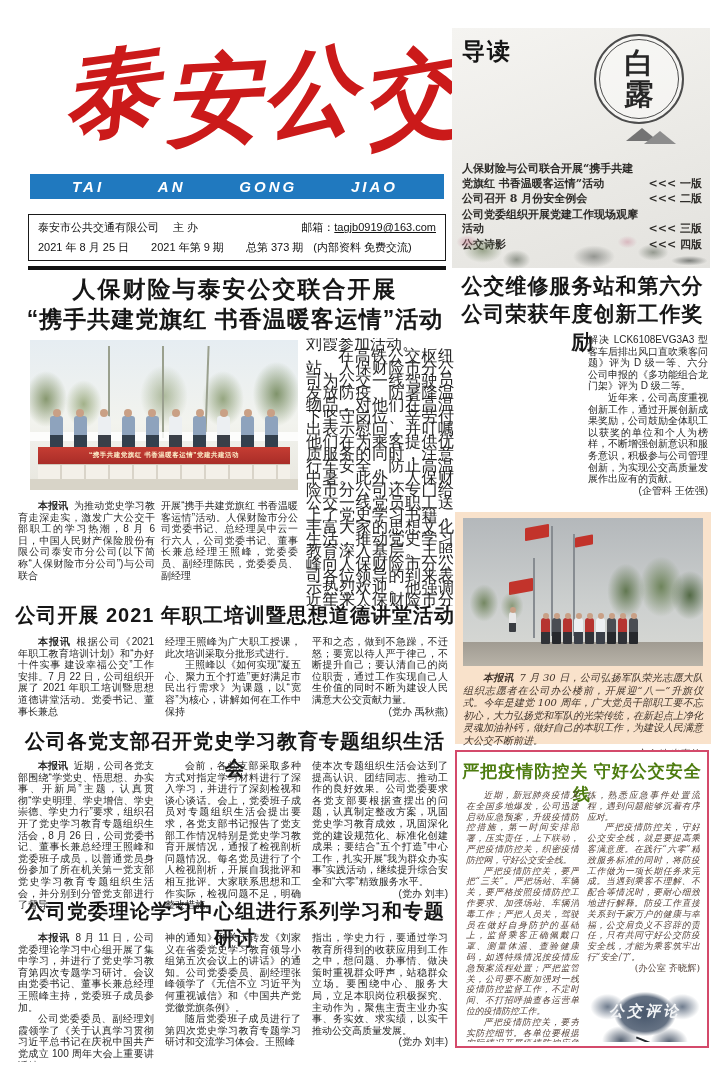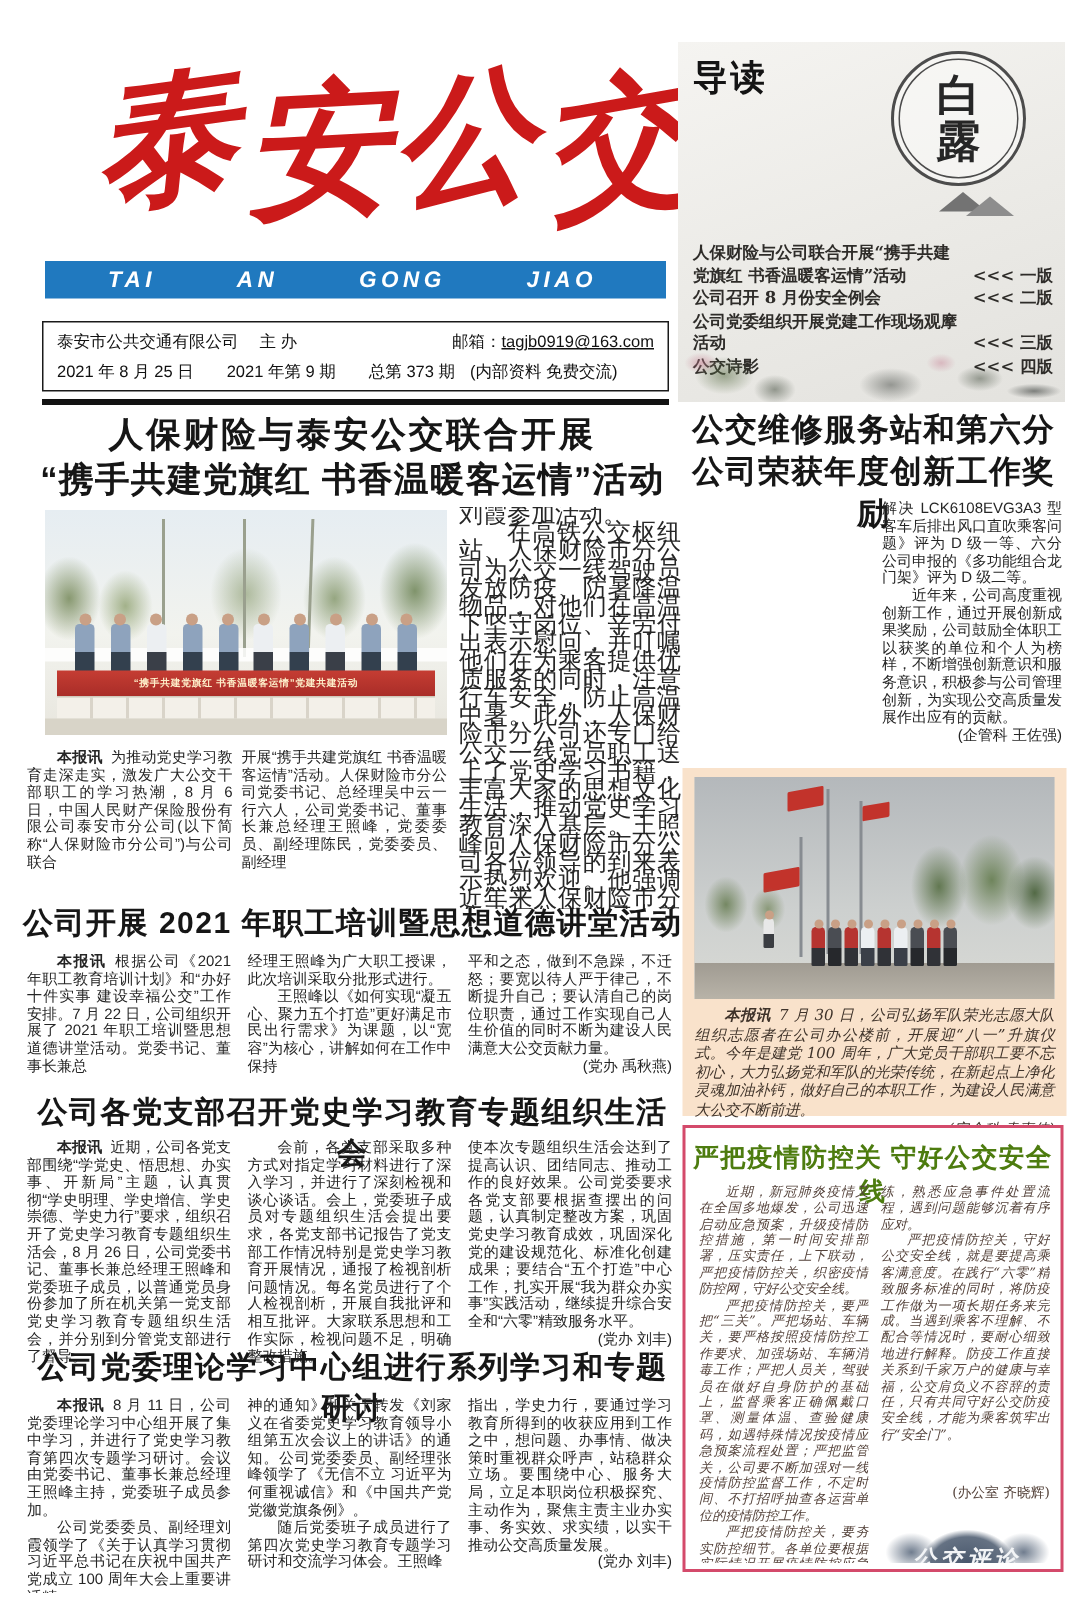--- a/index.html
+++ b/index.html
@@ -150,21 +150,21 @@
   
   #redbox { position:absolute; left:455px; top:750px; width:254px; height:298px; box-sizing:border-box;
     border:2px solid #d44a6b; background:#fff; }
   #redbox-title { position:absolute; left:0; right:0; top:8px; text-align:center; font-weight:700;
     font-size:17px; letter-spacing:1px; color:#4d7c0f; }
   .kai { font-family:"DejaVu Serif",serif; font-style:italic; color:#54423a;
     font-size:8.8px; line-height:10.8px; text-align:justify; }
   #r3-c1 { position:absolute; left:9px; top:38px; width:113px; height:252px; overflow:hidden; }
   #r3-c2 { position:absolute; left:130px; top:38px; width:113px; height:252px; overflow:hidden; }
   .kai p { margin:0; }
-  .kai .credit { font-style:normal; font-size:9.2px;margin-top:28px; }
+  .kai .credit { font-style:normal; font-size:9.2px; }
   #stamp { position:relative; width:110px; height:80px; margin:4px 0 0 auto; }
   #stamp-blob { position:absolute; inset:0; background:
     radial-gradient(42px 30px at 50% 45%, rgba(62,78,100,.95), rgba(62,78,100,.8) 58%, transparent 74%),
     radial-gradient(24px 18px at 16% 36%, rgba(76,92,114,.8), transparent 72%),
     radial-gradient(24px 18px at 84% 36%, rgba(76,92,114,.8), transparent 72%),
     radial-gradient(26px 20px at 28% 78%, rgba(58,72,92,.85), transparent 72%),
     radial-gradient(26px 20px at 72% 80%, rgba(58,72,92,.85), transparent 72%); }
   #stamp-text { position:absolute; left:0; right:0; top:28px; text-align:center; color:#f2f4f6;
     font-family:"DejaVu Serif",serif; font-style:italic; font-weight:700; font-size:15px; letter-spacing:3px; }
   #stamp-brush { position:absolute; right:4px; bottom:8px; width:62px; height:2px; background:#23282e; transform:rotate(22deg); }

